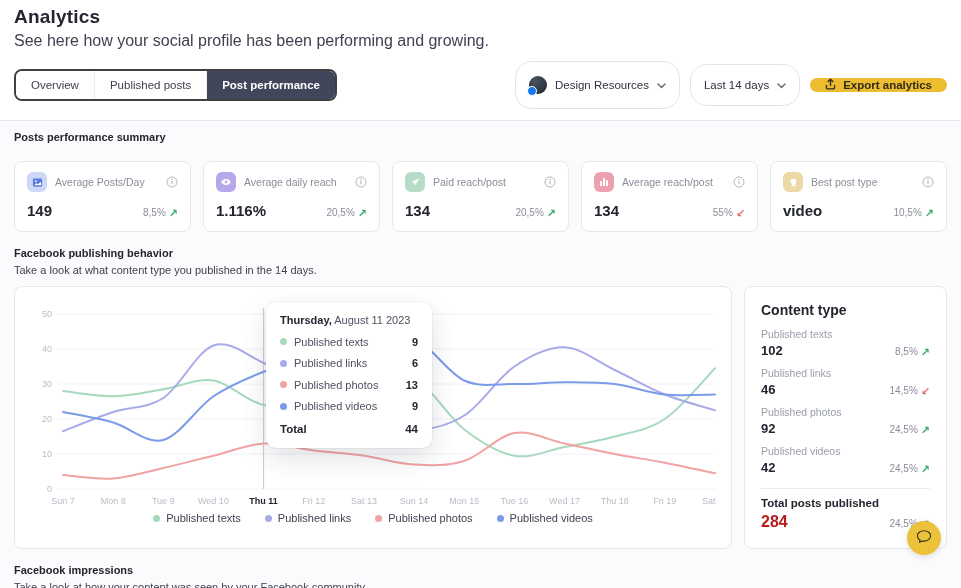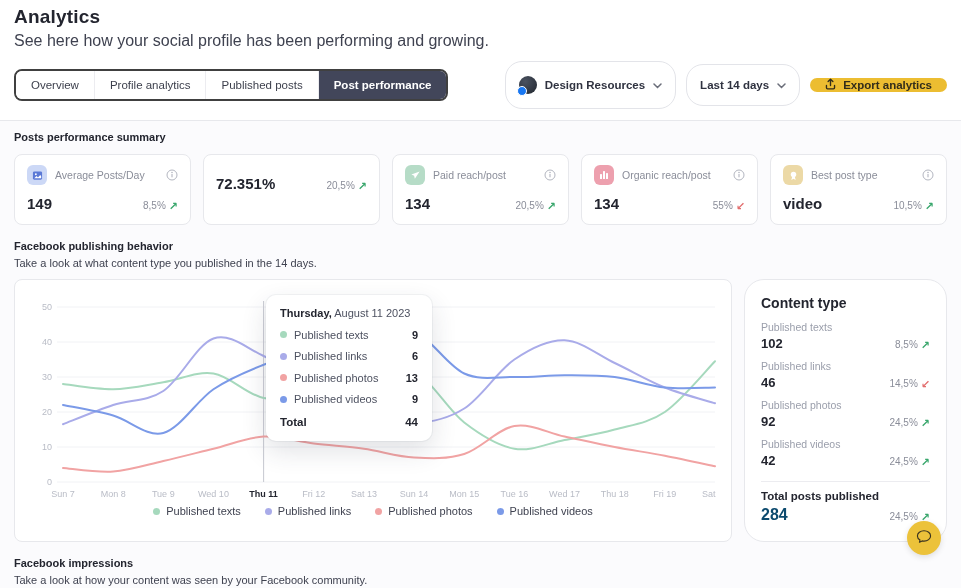--- a/index.html
+++ b/index.html
@@ -12,32 +12,32 @@
   .hdr h1 { font-size:19px; font-weight:700; color:#23252f; letter-spacing:.2px; }
   .hdr .sub { font-size:16px; color:#3f4250; margin-top:4px; }
   .toolbar { margin-top:11px; display:flex; justify-content:space-between; align-items:center; padding-bottom:11px; }
 
   .tabs { display:inline-flex; border:2px solid #404040; border-radius:8px; overflow:hidden; background:#fff; }
   .tab { padding:8px 15px; font-size:11.5px; color:#3c3f4c; background:#fff; border:none; border-right:1px solid #ececf0; cursor:pointer; font-family:inherit; }
   .tab:last-child { border-right:none; }
   .tab.active { background:#42465a; color:#fff; font-weight:700; }
 
   .controls { display:flex; gap:10px; align-items:center; }
-  .pill { display:flex; align-items:center; gap:8px; border:1px solid #e3e4e9; border-radius:17px; padding:14px 13px; font-size:11.5px; font-weight:700; color:#2f3240; background:#fff; cursor:pointer; font-family:inherit; }
+  .pill { display:flex; align-items:center; gap:8px; border:1px solid #e3e4e9; border-radius:17px; padding:14px 13px; font-size:11.5px; font-weight:400; color:#2f3240; background:#fff; cursor:pointer; font-family:inherit; }
   .avatar { width:18px; height:18px; border-radius:50%; background:radial-gradient(circle at 35% 30%, #4a5260, #20252e); position:relative; flex:0 0 auto; }
   .avatar::after { content:""; position:absolute; left:-2px; bottom:-2px; width:8px; height:8px; border-radius:50%; background:#1877f2; border:1.5px solid #fff; }
   .btn-export { display:flex; align-items:center; gap:7px; background:#ecbd31; border:none; border-radius:17px; padding:0 15px; font-size:11.5px; font-weight:700; color:#322d1a; cursor:pointer; font-family:inherit; }
 
   
   .page-body { background:#fbfbfd; border-top:1px solid #e7e8ec; padding:10px 14px 0 14px; height:487px; }
   .sec-h { font-size:11px; font-weight:700; color:#23252f; }
   .sec-sub { font-size:11px; color:#3f4250; margin-top:5px; }
 
   
-  .cards { margin-top:11px; display:grid; grid-template-columns:repeat(5,1fr); gap:12px; }
+  .cards { margin-top:18px; display:grid; grid-template-columns:repeat(5,1fr); gap:12px; }
   .card { background:#fff; border:1px solid #e7e8ec; border-radius:8px; padding:10px 12px 11px 12px; }
   .card-top { display:flex; align-items:center; gap:8px; }
   .kpi-ic { width:20px; height:20px; border-radius:6px; display:grid; place-items:center; flex:0 0 auto; }
   .ic-blue { background:#ccd8f6; } .ic-purple { background:#b7a8ec; } .ic-green { background:#b6dcc7; } .ic-pink { background:#eda0ae; } .ic-yellow { background:#ecd9a6; }
   .card-label { font-size:10.5px; color:#8a8d99; flex:1; white-space:nowrap; overflow:hidden; }
   .info { display:grid; place-items:center; cursor:pointer; }
   .card-bot { display:flex; justify-content:space-between; align-items:baseline; margin-top:10px; }
   .card-val { font-size:15px; font-weight:700; color:#23252f; }
   .delta { font-size:10px; color:#8a8d99; display:flex; gap:3px; }
   .arrow { font-size:11px; font-weight:700; font-family:"DejaVu Sans", sans-serif; }
@@ -55,48 +55,47 @@
   
   .tooltip { position:absolute; left:251px; top:15px; width:166px; background:#fff; border-radius:10px; padding:12px 14px 13px 14px; box-shadow:0 10px 26px rgba(45,50,70,.14), 0 0 0 1px rgba(45,50,70,.05); z-index:3; }
   .tt-date { font-size:11px; color:#4d5160; }
   .tt-date b { color:#23252f; }
   .tt-row { display:flex; align-items:center; gap:7px; margin-top:9.5px; font-size:11px; color:#4d5160; }
   .tt-row .tt-val { margin-left:auto; font-weight:700; color:#23252f; }
   .tt-total { display:flex; margin-top:11px; font-size:11.5px; font-weight:700; color:#23252f; }
   .tt-total .tt-val { margin-left:auto; }
 
   
-  .ct-card { width:206px; background:#fff; border:1px solid #e7e8ec; border-radius:20px; padding:15px 16px 12px 16px; }
+  .ct-card { width:206px; background:#fff; border:1px solid #e7e8ec; border-radius:8px; padding:15px 16px 12px 16px; }
   .ct-h { font-size:14px; font-weight:700; color:#23252f; margin-bottom:10px; }
   .ct-label { font-size:10.5px; color:#9a9eab; margin-top:8px; }
   .ct-line { display:flex; justify-content:space-between; align-items:baseline; margin-top:3px; }
   .ct-val { font-size:13px; font-weight:700; color:#23252f; }
   .ct-div { border-top:1px solid #ececf0; margin:12px 0 2px 0; }
   .ct-total-label { font-size:11.5px; font-weight:700; color:#23252f; margin-top:8px; }
   .ct-total-line { display:flex; justify-content:space-between; align-items:baseline; margin-top:4px; }
-  .ct-total-val { font-size:16px; font-weight:700; color:#0c4a6e; }
+  .ct-total-val { font-size:16px; font-weight:700; color:#b91c1c; }
 
   .imp { margin-top:15px; }
 
   
   .chat-fab { position:absolute; right:20px; bottom:33px; width:34px; height:34px; border-radius:50%; background:#ecc23a; border:none; display:grid; place-items:center; cursor:pointer; box-shadow:0 2px 6px rgba(0,0,0,.12); z-index:9; }
 </style>
 </head>
 <body>
 
 <div class="page">
 
   <div class="hdr">
     <h1>Analytics</h1>
     <div class="sub">See here how your social profile has been performing and growing.</div>
 
     <div class="toolbar">
       <nav class="tabs">
         <button class="tab">Overview</button>
-        <button class="tab">Profile analytics</button>
         <button class="tab">Published posts</button>
         <button class="tab active">Post performance</button>
       </nav>
 
       <div class="controls">
         <button class="pill">
           <span class="avatar"></span>
           <span>Design Resources</span>
           <span>
             <svg width="9" height="6" viewBox="0 0 9 6">
@@ -151,22 +150,38 @@
         <div class="card-bot">
           <span class="card-val">149</span>
           <span class="delta">
               <span>8,5%</span>
               <span class="arrow up">↗</span>
             </span>
         </div>
       </div>
 
       <div class="card">
+        <div class="card-top">
+          <span class="kpi-ic ic-purple">
+            <svg width="12" height="12" viewBox="0 0 12 12">
+                <path d="M6 3C3.5 3 1.8 4.8 1.2 6 1.8 7.2 3.5 9 6 9s4.2-1.8 4.8-3C10.2 4.8 8.5 3 6 3z" fill="#fff"></path>
+                <circle cx="6" cy="6" r="1.4" fill="#b7a8ec"></circle>
+              </svg>
+          </span>
+          <span class="card-label">Average daily reach</span>
+          <span class="info">
+            <svg width="12" height="12" viewBox="0 0 12 12">
+                <circle cx="6" cy="6" r="5" stroke="#b3b6c0" fill="none"></circle>
+                <rect x="5.45" y="5" width="1.1" height="3.3" fill="#b3b6c0"></rect>
+                <circle cx="6" cy="3.5" r=".8" fill="#b3b6c0"></circle>
+              </svg>
+          </span>
+        </div>
         <div class="card-bot">
-          <span class="card-val">72.351%</span>
+          <span class="card-val">1.116%</span>
           <span class="delta">
               <span>20,5%</span>
               <span class="arrow up">↗</span>
             </span>
         </div>
       </div>
 
       <div class="card">
         <div class="card-top">
           <span class="kpi-ic ic-green">
@@ -194,21 +209,21 @@
 
       <div class="card">
         <div class="card-top">
           <span class="kpi-ic ic-pink">
             <svg width="10" height="10" viewBox="0 0 10 10">
                 <rect x="1" y="4" width="2" height="5" rx=".6" fill="#fff"></rect>
                 <rect x="4" y="1" width="2" height="8" rx=".6" fill="#fff"></rect>
                 <rect x="7" y="3" width="2" height="6" rx=".6" fill="#fff"></rect>
               </svg>
           </span>
-          <span class="card-label">Organic reach/post</span>
+          <span class="card-label">Average reach/post</span>
           <span class="info">
             <svg width="12" height="12" viewBox="0 0 12 12">
                 <circle cx="6" cy="6" r="5" stroke="#b3b6c0" fill="none"></circle>
                 <rect x="5.45" y="5" width="1.1" height="3.3" fill="#b3b6c0"></rect>
                 <circle cx="6" cy="3.5" r=".8" fill="#b3b6c0"></circle>
               </svg>
           </span>
         </div>
         <div class="card-bot">
           <span class="card-val">134</span>

